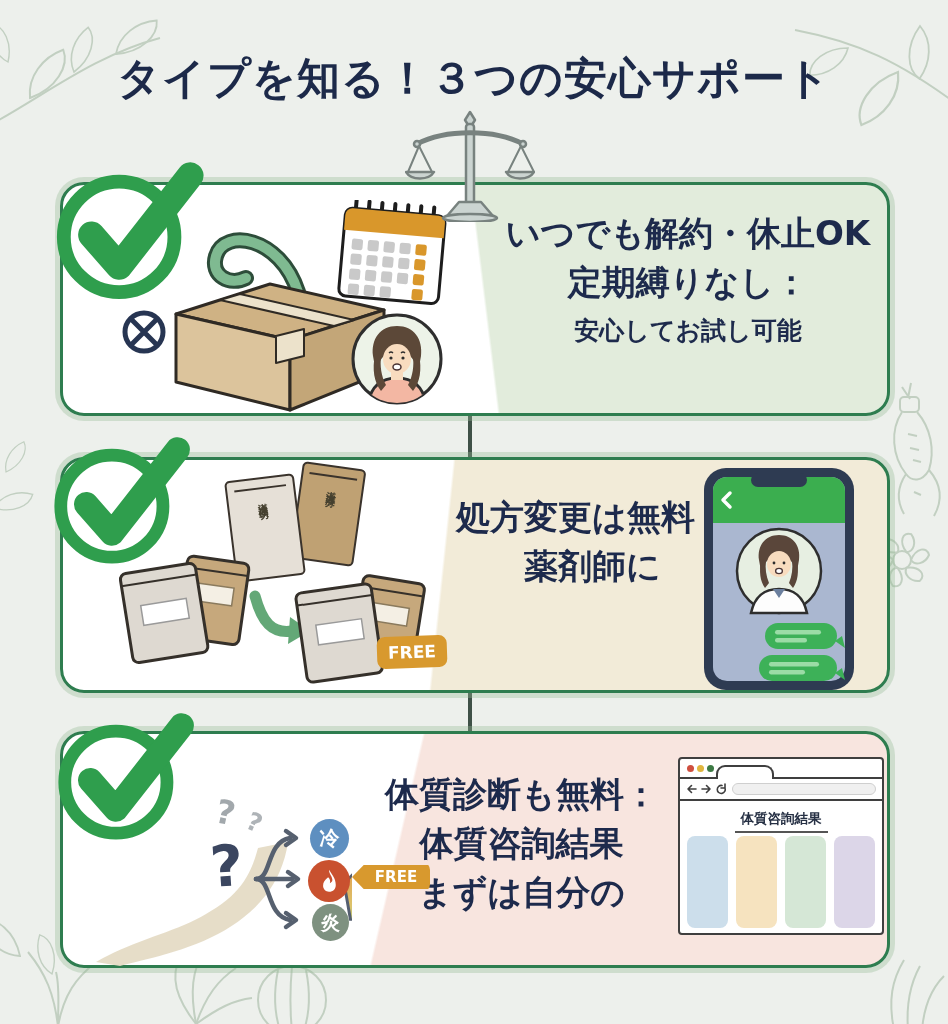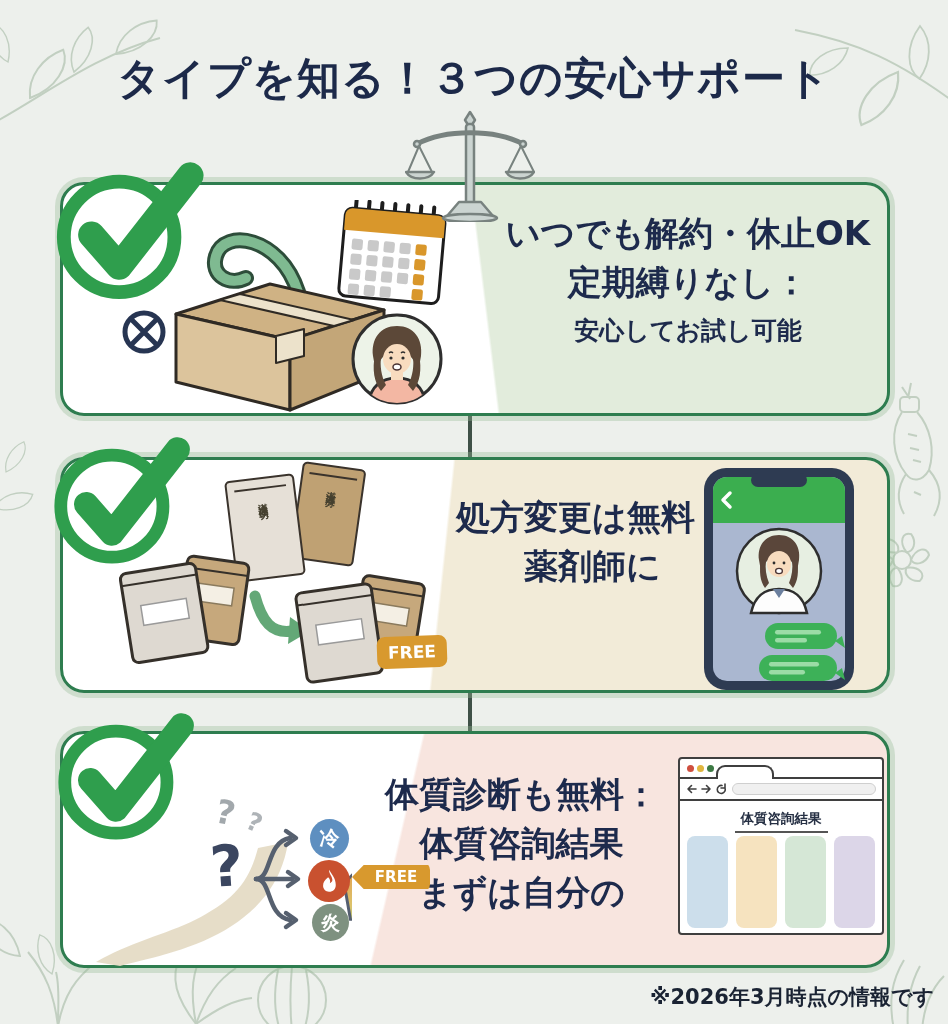--- a/index.html
+++ b/index.html
@@ -442,15 +442,14 @@
         <use href="#person" transform="translate(106,9) scale(0.63,0.74)" fill="#527f72"></use>
       </g>
       <g>
         <rect x="147" y="0" width="41" height="92" rx="8" fill="#dcd6e8"></rect>
         <use href="#person" transform="translate(155,9) scale(0.63,0.74)" fill="#564e7e"></use>
       </g>
     </svg>
 
   </div>
 
-  <div class="abs footnote">※2026年3月時点の情報です</div>
 
 </div>
 
 </body></html>

